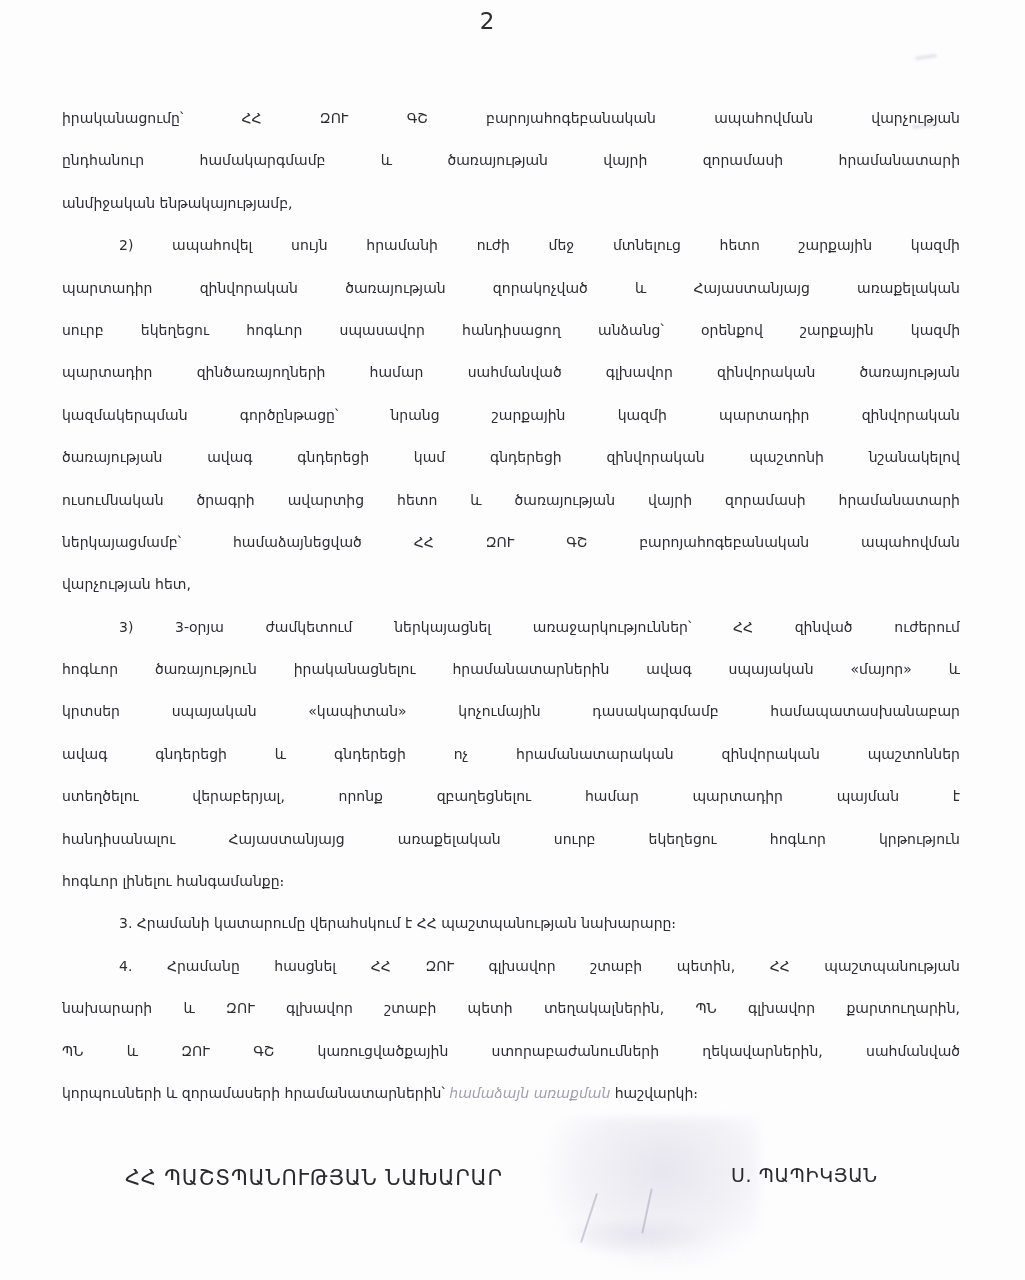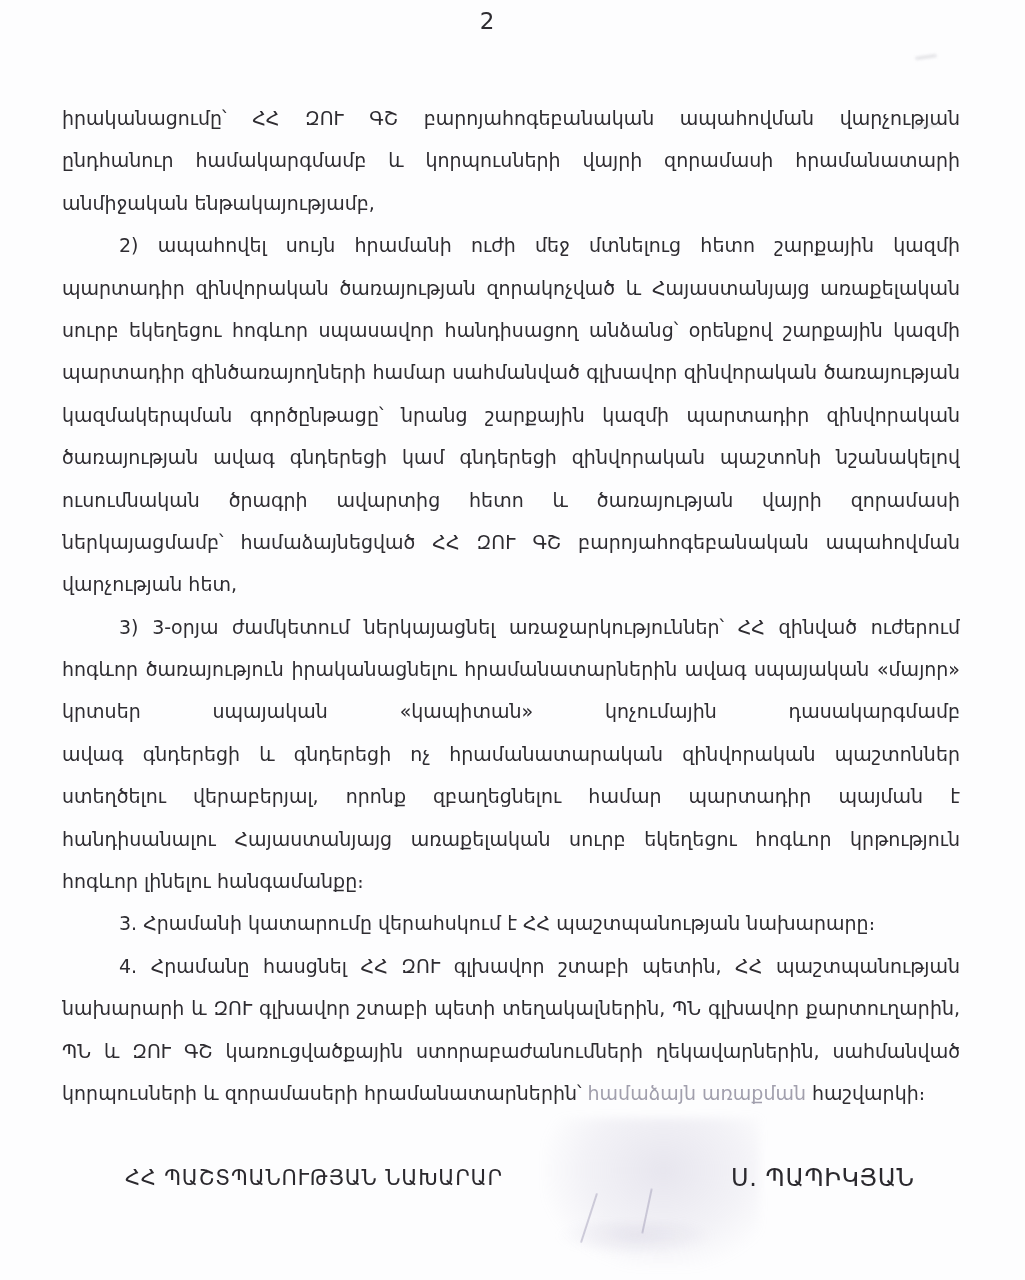--- a/index.html
+++ b/index.html
@@ -18,49 +18,49 @@
   .page-number {
     position: absolute;
     top: 8px; left: 427px; width: 120px;
     text-align: center;
     font-size: 23px;
     color: #2e2c31;
   }
   .doc-body {
     position: absolute;
     left: 62px; top: 97px; width: 898px;
-    font-size: 19px;
+    font-size: 14px;
     line-height: 42.4px;
     color: #2e2c31;
   }
   .paragraph { margin: 0; padding: 0; }
   .line {
     height: 42.4px;
     text-align: justify;
     text-align-last: justify;
     overflow: hidden;
   }
   .line.final {
     text-align: center;
     text-align-last: left;
   }
   .line.indent { text-indent: 57px; }
-  .fade { color: #a19fad; }
+  .fade { color: #a19fad; font-style: italic; }
   .footer-title {
     position: absolute;
     left: 125px; top: 1166px;
     font-size: 21px;
     letter-spacing: 0.8px;
     color: #2b292e;
     white-space: nowrap;
   }
   .footer-name {
     position: absolute;
     left: 731px; top: 1164px;
-    font-size: 24px;
+    font-size: 19px;
     letter-spacing: 0.6px;
     color: #2b292e;
     white-space: nowrap;
   }
   
   .sig-ghost {
     position: absolute;
     left: 545px; top: 1118px;
     width: 215px; height: 150px;
     background: radial-gradient(ellipse at 55% 35%,
@@ -103,21 +103,21 @@
 </head>
 <body>
 
 <div class="page">
 
   <div class="page-number">2</div>
 
   <div class="doc-body" id="doc-body">
       <div class="paragraph">
         <div class="line">իրականացումը՝ ՀՀ ԶՈՒ ԳՇ բարոյահոգեբանական ապահովման վարչության</div>
-        <div class="line">ընդհանուր համակարգմամբ և կորպուսների վայրի զորամասի հրամանատարի</div>
+        <div class="line">ընդհանուր համակարգմամբ և ծառայության վայրի զորամասի հրամանատարի</div>
         <div class="line final">անմիջական ենթակայությամբ,</div>
       </div>
       <div class="paragraph">
         <div class="line indent">2) ապահովել սույն հրամանի ուժի մեջ մտնելուց հետո շարքային կազմի</div>
         <div class="line">պարտադիր զինվորական ծառայության զորակոչված և Հայաստանյայց առաքելական</div>
         <div class="line">սուրբ եկեղեցու հոգևոր սպասավոր հանդիսացող անձանց՝ օրենքով շարքային կազմի</div>
         <div class="line">պարտադիր զինծառայողների համար սահմանված գլխավոր զինվորական ծառայության</div>
         <div class="line">կազմակերպման գործընթացը՝ նրանց շարքային կազմի պարտադիր զինվորական</div>
         <div class="line">ծառայության ավագ գնդերեցի կամ գնդերեցի զինվորական պաշտոնի նշանակելով</div>
         <div class="line">ուսումնական ծրագրի ավարտից հետո և ծառայության վայրի զորամասի հրամանատարի</div>

